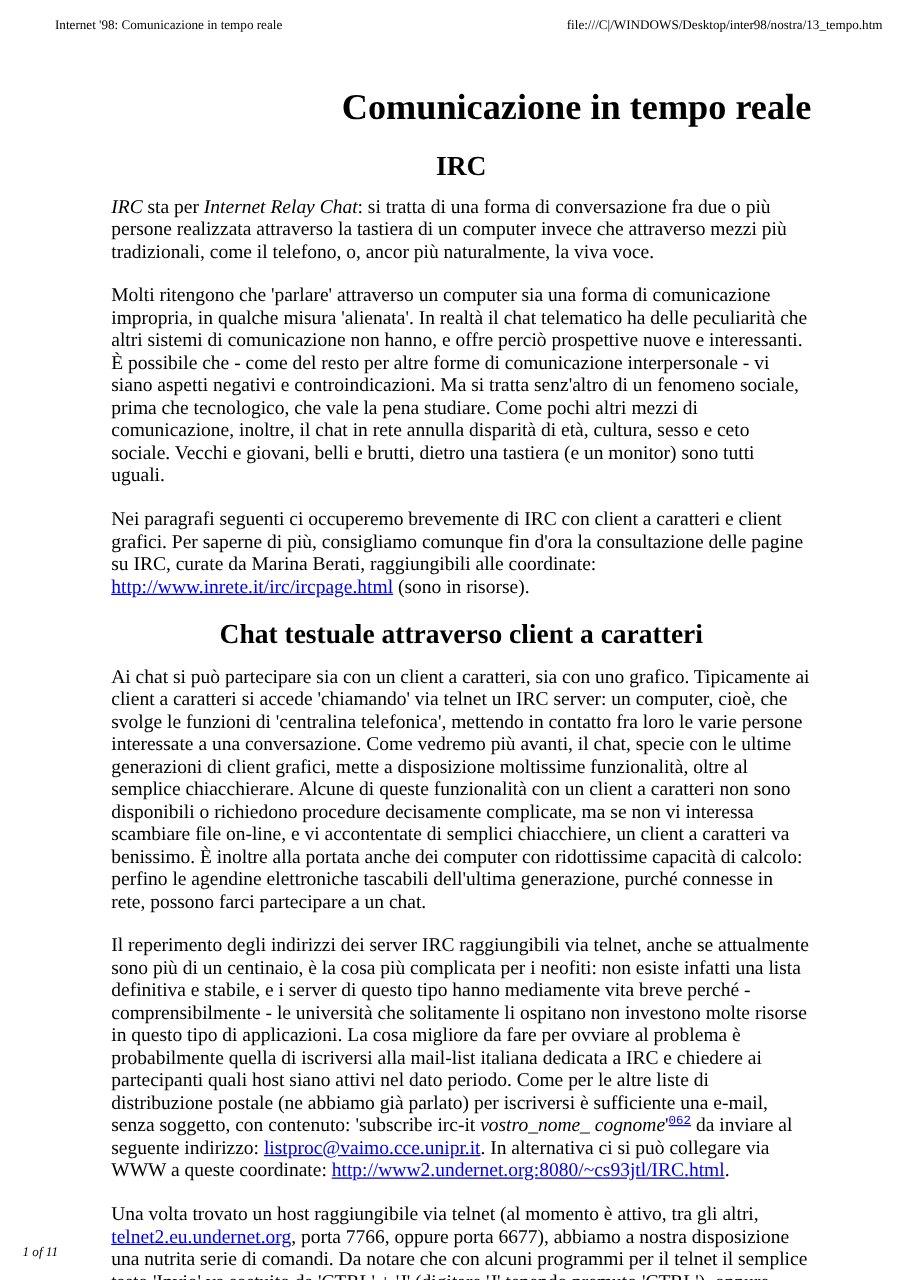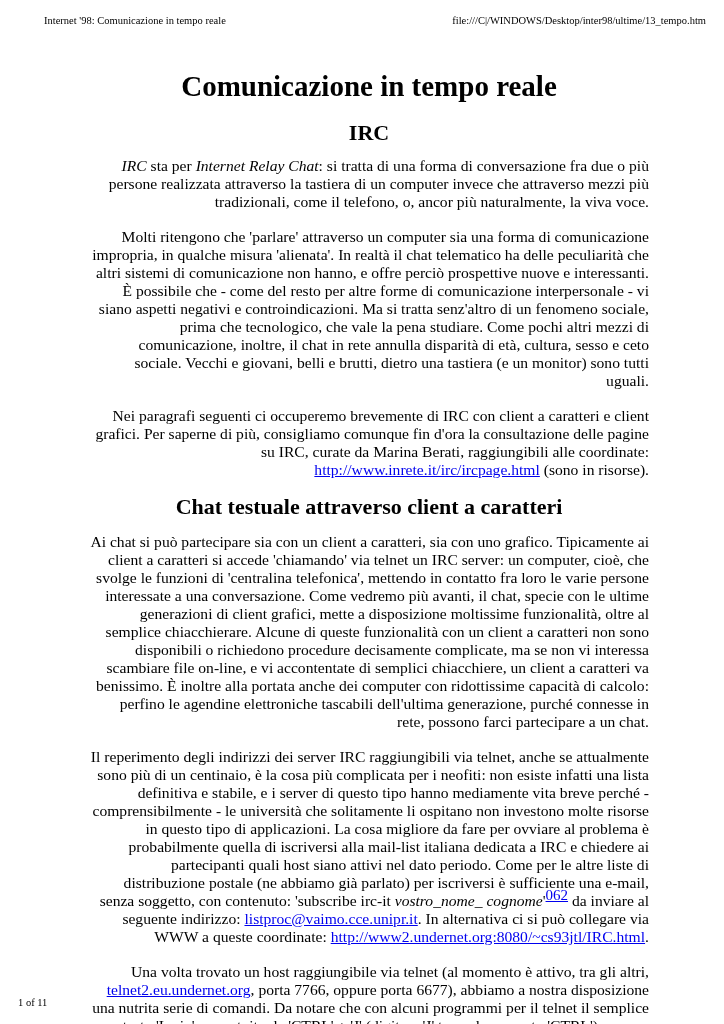--- a/index.html
+++ b/index.html
@@ -5,47 +5,47 @@
   html, body { margin: 0; padding: 0; background: #ffffff; }
   body {
     width: 724px; height: 1024px; position: relative; overflow: hidden;
     font-family: "Liberation Serif", "DejaVu Serif", serif; color: #000;
   }
   .hdr-left, .hdr-right, .ftr-left, .ftr-right {
     position: absolute; font-size: 10.5px; white-space: nowrap;
   }
   .hdr-left { left: 18px; top: 15px; margin-left: 26px; }
   .hdr-right { right: 18px; top: 15px; }
-  .ftr-left { left: 18px; top: 997px; }
+  .ftr-left { left: 18px; top: 997px; font-style: italic; }
   .ftr-right { right: 18px; top: 997px; margin-top: 48px; }
   .content {
     position: absolute; left: 89px; top: 66px; width: 560px;
     font-size: 15.6px; line-height: 18px;
   }
   h1 {
-    margin: 0; text-align: center; font-size: 29px; line-height: 40px;
+    margin: 0; text-align: right; font-size: 29px; line-height: 40px;
     font-weight: bold;
   }
   h2.sub {
     margin: 12px 0 0 0; text-align: center; font-size: 22px; line-height: 30px; font-weight: bold;
   }
   h3 {
     margin: 16px 0 15px 0; text-align: center; font-size: 22px; line-height: 22px; font-weight: bold;
   }
-  p { margin: 0 0 17px 0; text-align: right; }
+  p { margin: 0 0 17px 0; }
   p.first { margin-top: 9px; }
   a { color: #0000ee; text-decoration: underline; }
-  sup { font-size: 15px; line-height: 0; vertical-align: 6px; }
+  sup { font-size: 10px; line-height: 0; vertical-align: 6px; font-family: Liberation Mono, monospace; }
   i { font-style: italic; }
 </style>
 </head>
 <body>
 
 <div class="hdr-left">Internet '98: Comunicazione in tempo reale</div>
-<div class="hdr-right">file:///C|/WINDOWS/Desktop/inter98/ultime/13_tempo.htm</div>
+<div class="hdr-right">file:///C|/WINDOWS/Desktop/inter98/nostra/13_tempo.htm</div>
 
 <div class="content">
   <h1>Comunicazione in tempo reale</h1>
   <h2 class="sub">IRC</h2>
 
   <p class="first"><i>IRC</i><span> sta per </span><i>Internet Relay Chat</i><span>: si tratta di una forma di conversazione fra due o più persone realizzata attraverso la tastiera di un computer invece che attraverso mezzi più tradizionali, come il telefono, o, ancor più naturalmente, la viva voce.</span></p>
 
   <p>Molti ritengono che 'parlare' attraverso un computer sia una forma di comunicazione impropria, in qualche misura 'alienata'. In realtà il chat telematico ha delle peculiarità che altri sistemi di comunicazione non hanno, e offre perciò prospettive nuove e interessanti. È possibile che - come del resto per altre forme di comunicazione interpersonale - vi siano aspetti negativi e controindicazioni. Ma si tratta senz'altro di un fenomeno sociale, prima che tecnologico, che vale la pena studiare. Come pochi altri mezzi di comunicazione, inoltre, il chat in rete annulla disparità di età, cultura, sesso e ceto sociale. Vecchi e giovani, belli e brutti, dietro una tastiera (e un monitor) sono tutti uguali.</p>
 
   <p><span>Nei paragrafi seguenti ci occuperemo brevemente di IRC con client a caratteri e client grafici. Per saperne di più, consigliamo comunque fin d'ora la consultazione delle pagine su IRC, curate da Marina Berati, raggiungibili alle coordinate: </span><a href="#">http://www.inrete.it/irc/ircpage.html</a><span> (sono in risorse).</span></p>

